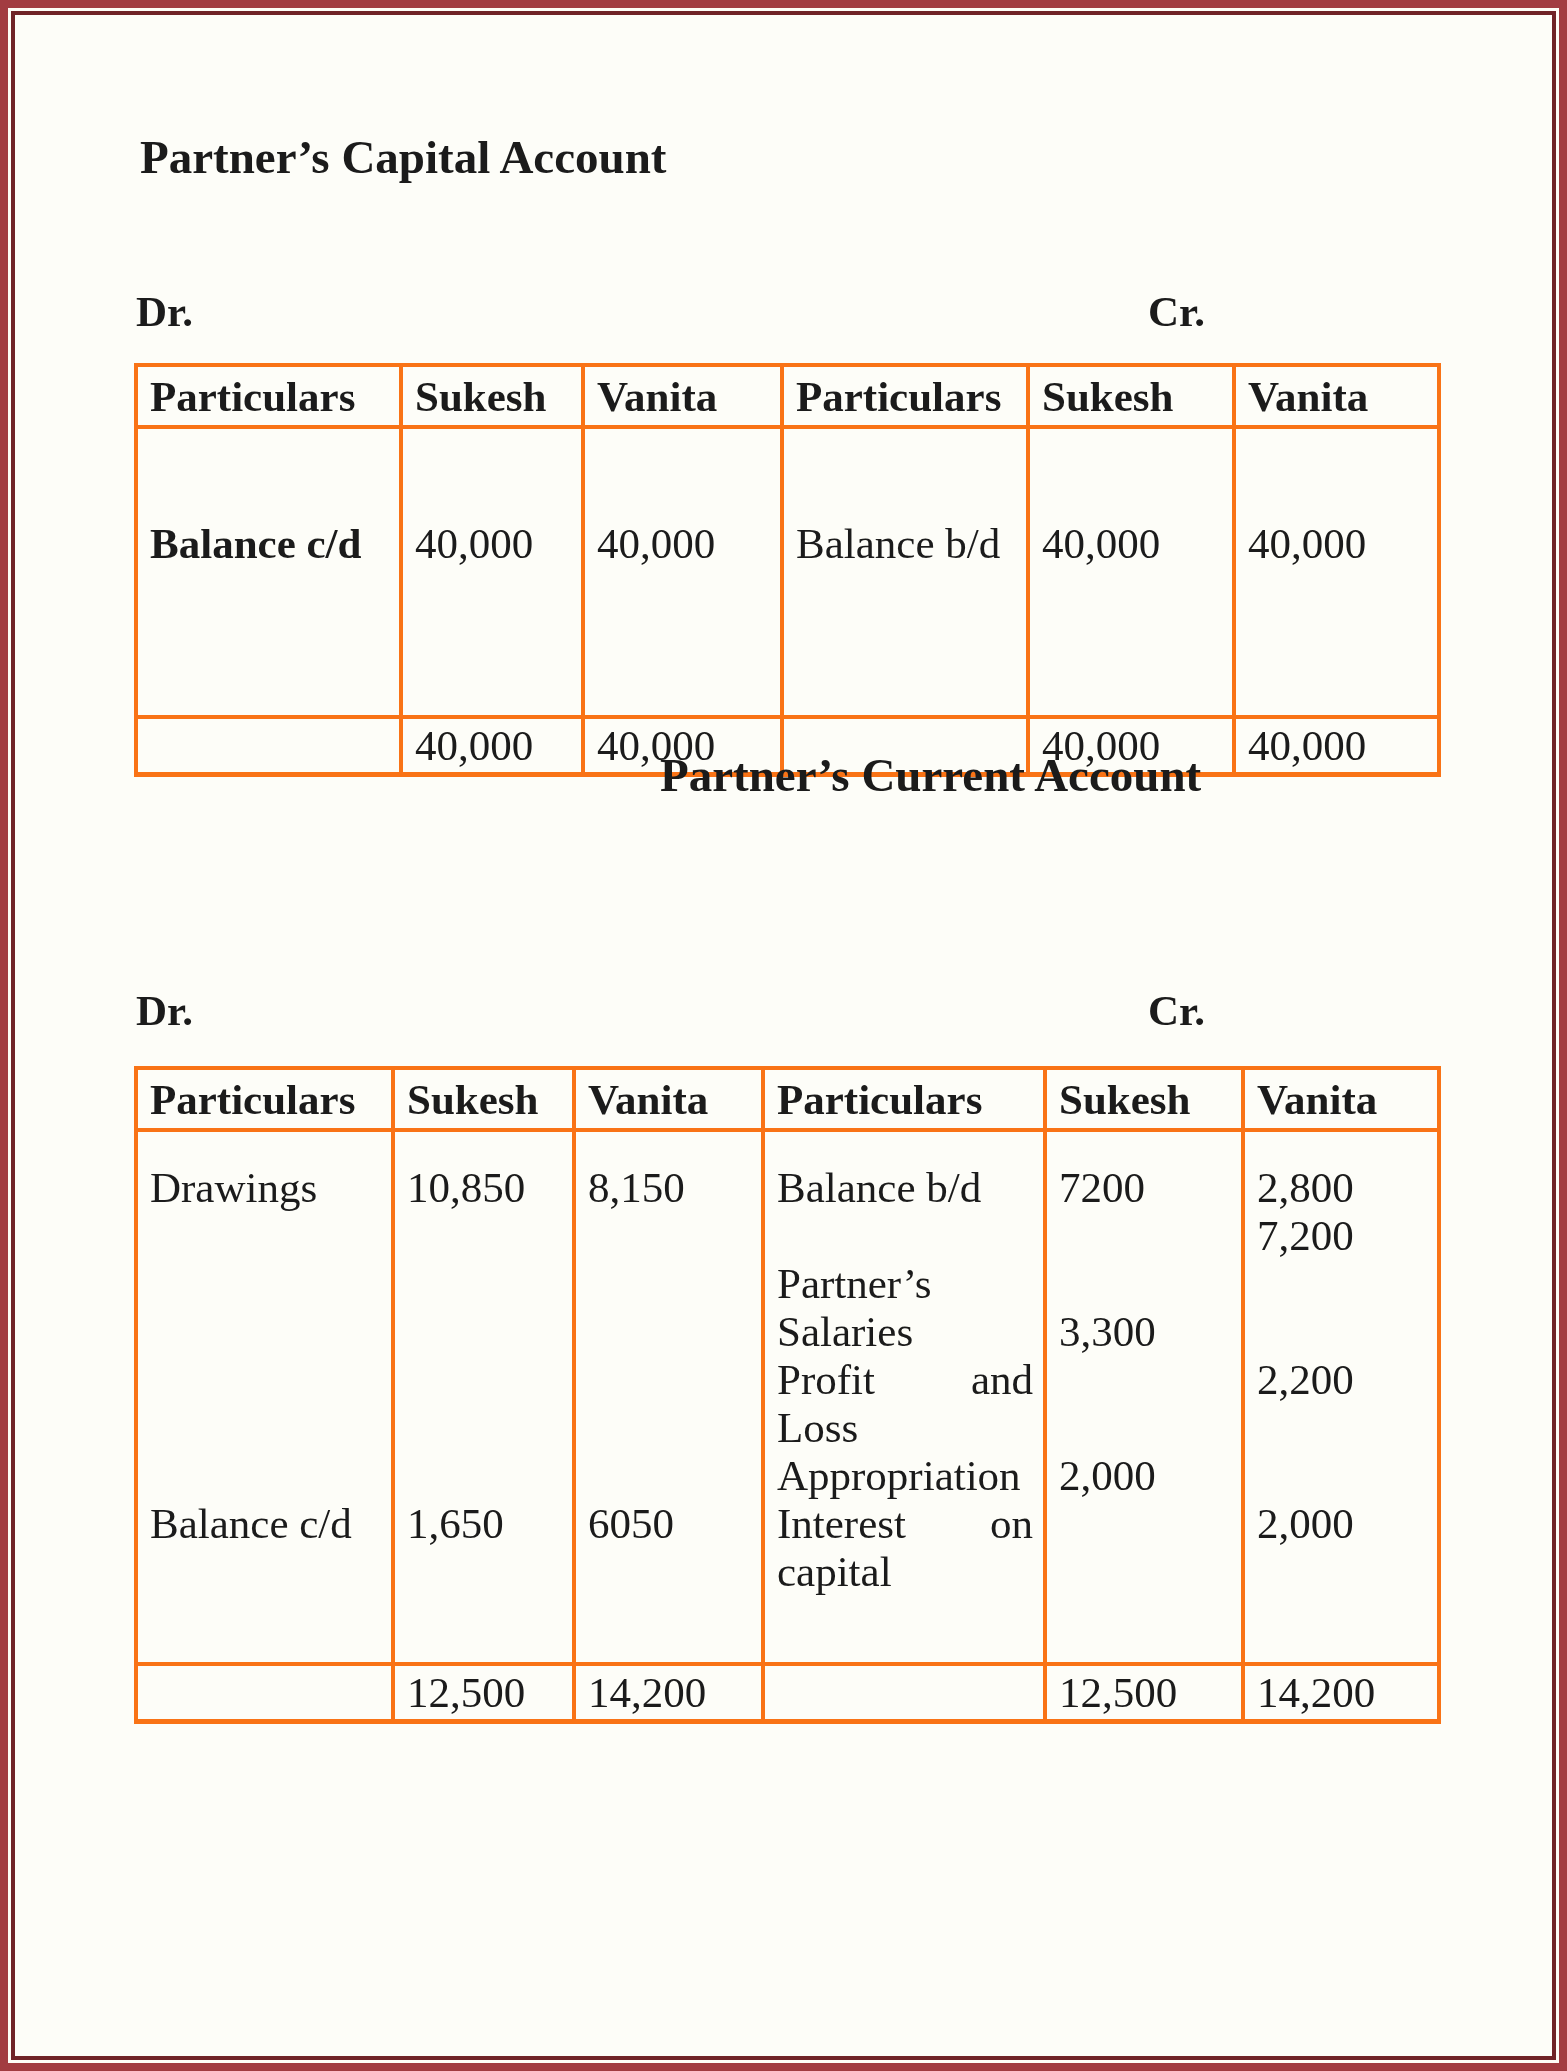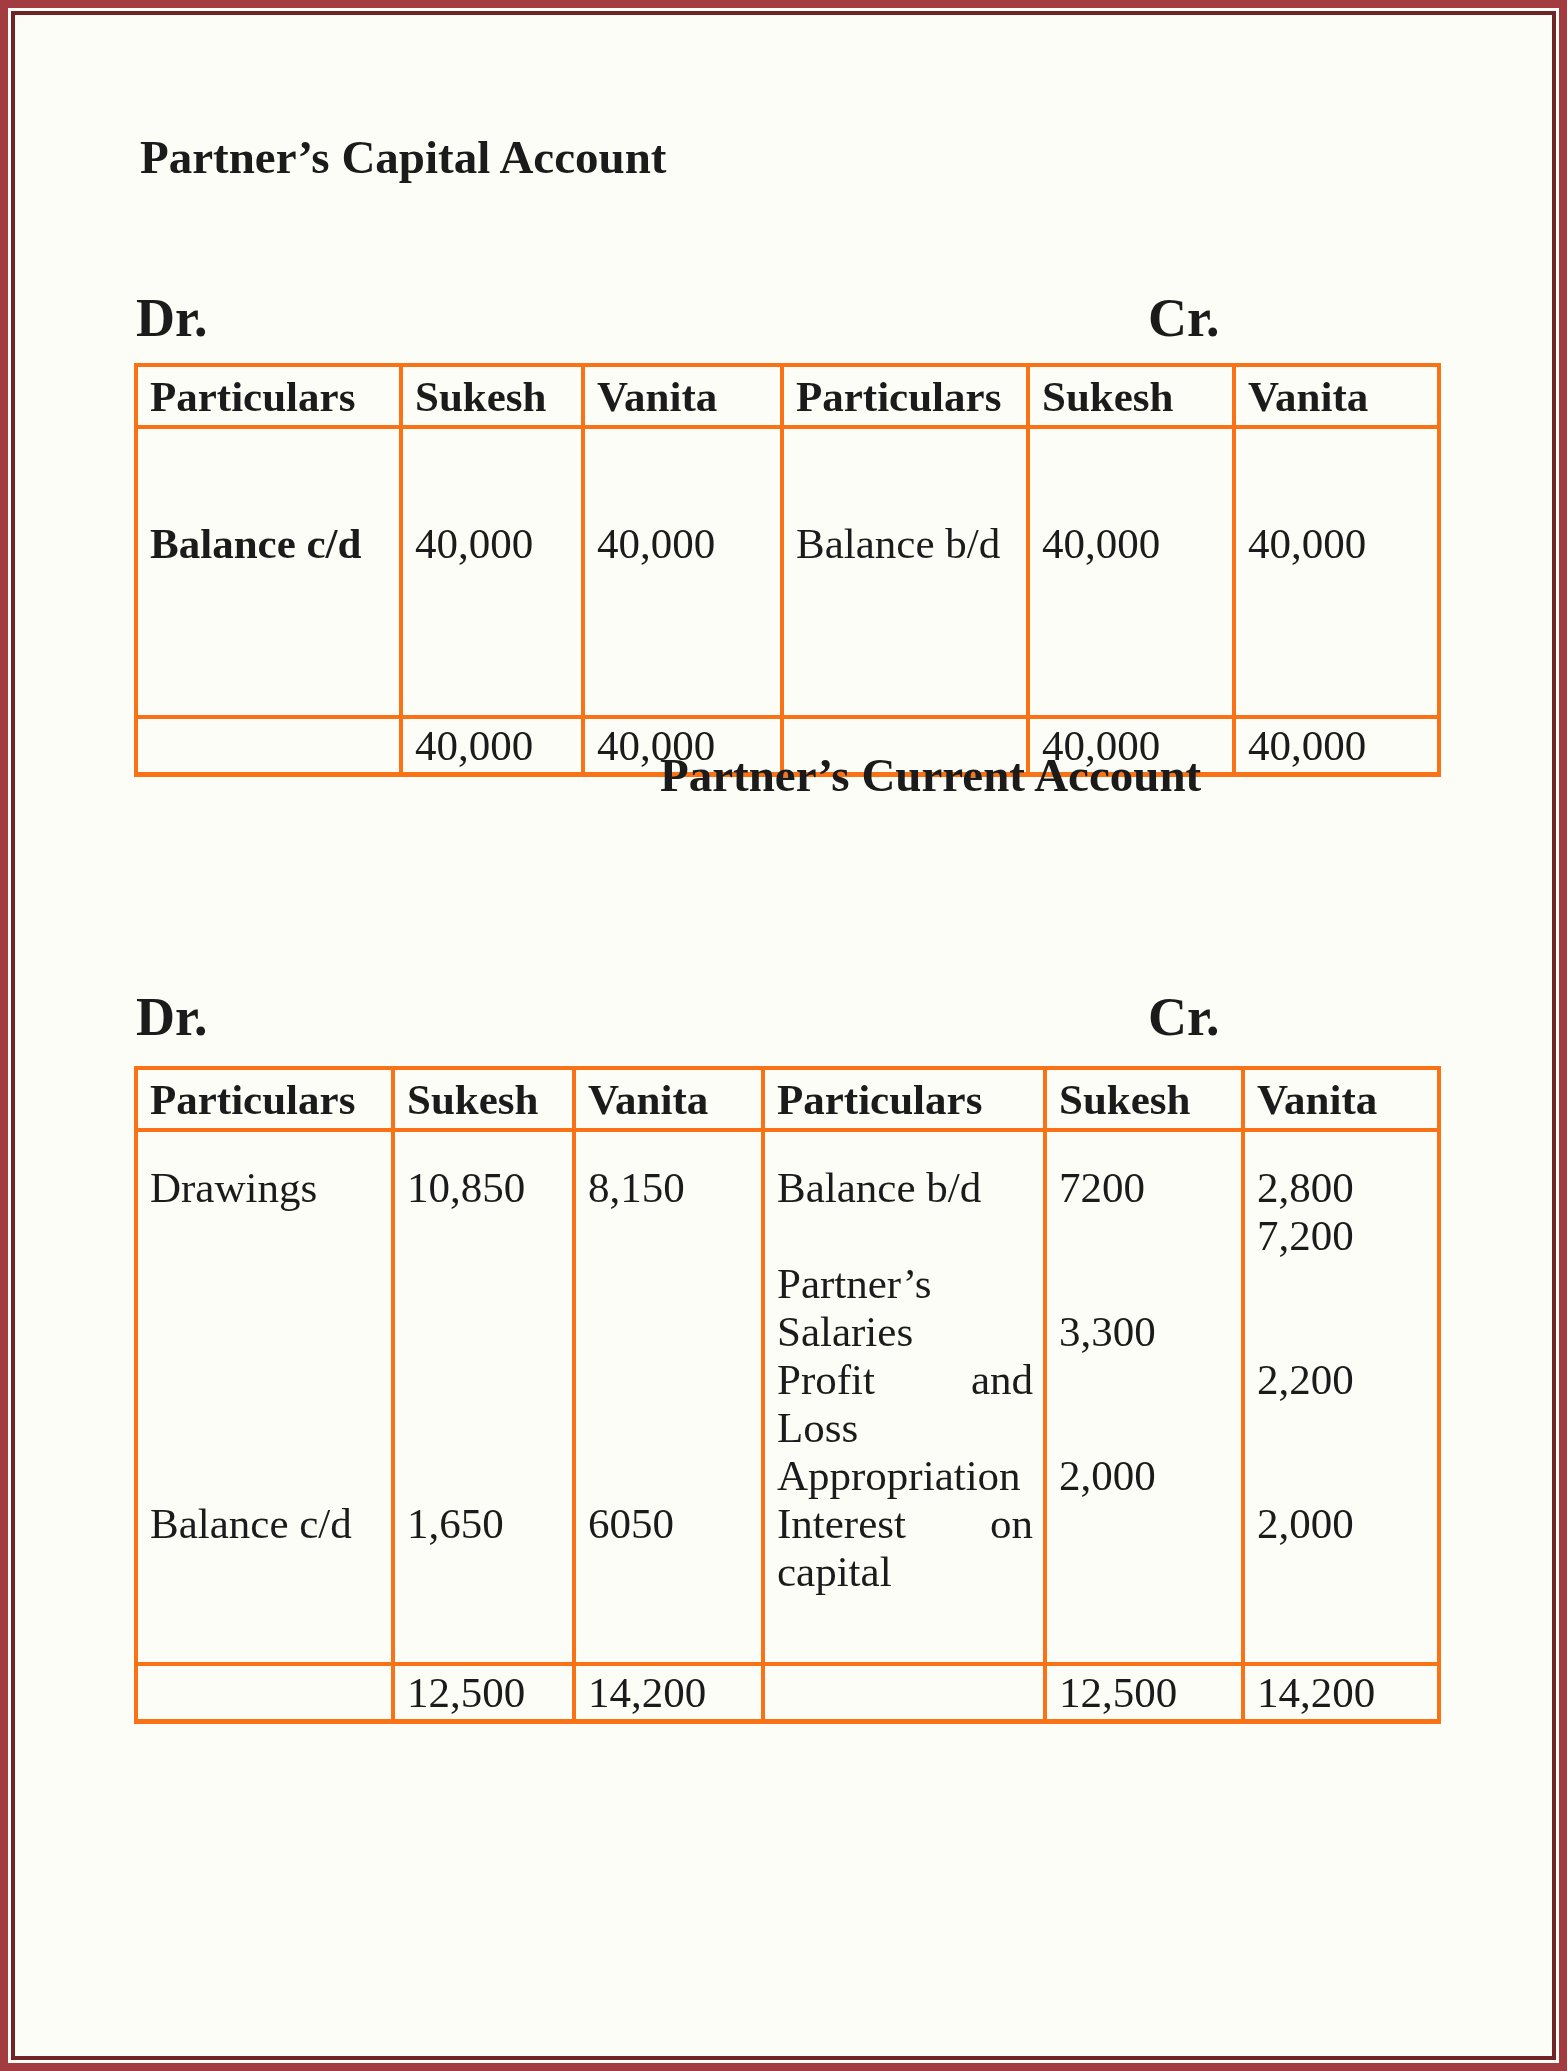--- a/index.html
+++ b/index.html
@@ -11,21 +11,21 @@
     color:#1b1b1b;
     overflow:hidden;
   }
   .sheet-gap{position:absolute;inset:8px;background:#fdfdf7;}
   .sheet{position:absolute;inset:11px;background:#fdfdf8;border:4px solid #702427;}
   .content{position:absolute;inset:0;}
 
   .doc-title{position:absolute;font-weight:bold;font-size:47px;white-space:nowrap;}
   .title-capital{left:140px;top:130px;}
   .title-current{left:660px;top:748px;}
-  .side-label{position:absolute;font-weight:bold;font-size:54px;white-space:nowrap;}
+  .side-label{position:absolute;font-weight:bold;font-size:43px;white-space:nowrap;}
   .dr-1{left:136px;top:287px;}
   .cr-1{left:1148px;top:287px;}
   .dr-2{left:136px;top:986px;}
   .cr-2{left:1148px;top:986px;}
 
   table.acct{
     position:absolute;left:134px;
     border-collapse:collapse;table-layout:fixed;
     width:1303px;font-size:43px;
   }

